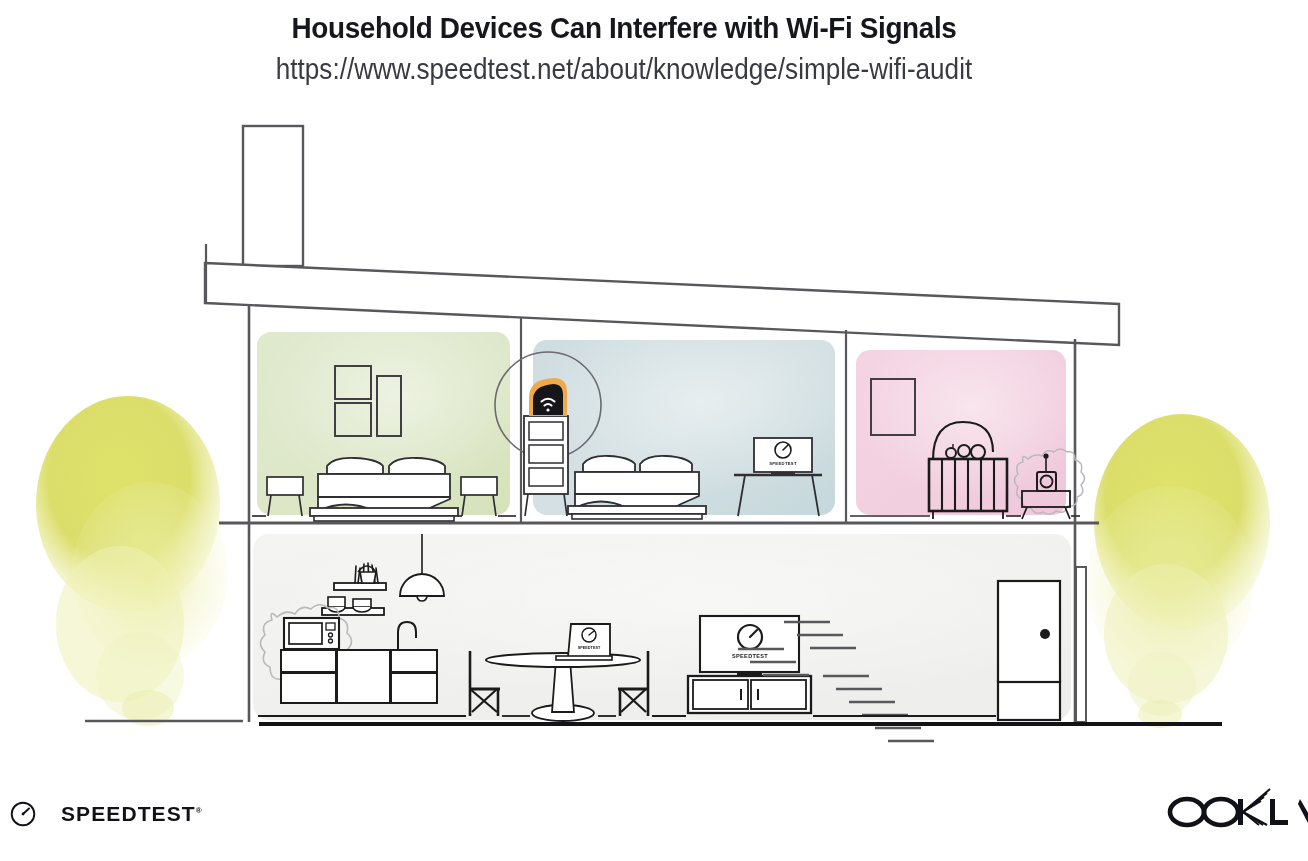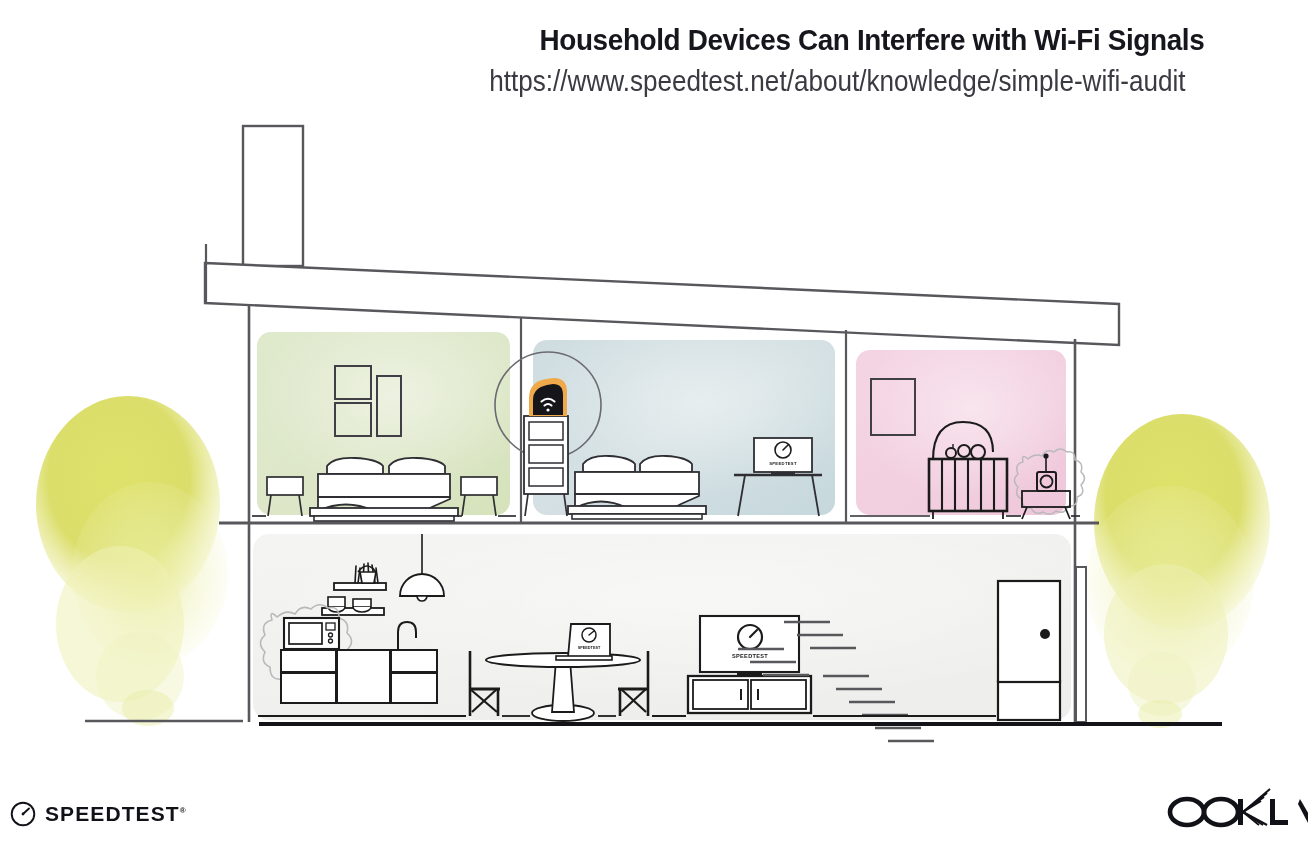--- a/index.html
+++ b/index.html
@@ -23,22 +23,22 @@
     height: 861px;
     background: #ffffff;
   }
 
   
   .header {
     position: absolute;
     top: 0;
     left: 0;
     width: 1248px;
-    text-align: right;
-    padding-top: 20px;
+    text-align: center;
+    padding-top: 8px;
   }
   .title {
     font-family: "Liberation Sans", sans-serif;
     font-weight: bold;
     font-size: 30px;
     letter-spacing: -0.4px;
     color: #16161d;
     margin: 0;
     line-height: 1.3;
     transform: scaleX(0.93);
@@ -83,20 +83,21 @@
     align-items: center;
     gap: 9px;
   }
   .brand-speedtest .wordmark {
     font-family: "Liberation Sans", sans-serif;
     font-weight: bold;
     font-size: 21px;
     letter-spacing: 1.1px;
     color: #111118;
     position: relative;
+    margin-left: 16px;
   }
   .brand-speedtest .wordmark sup {
     font-size: 8px;
     vertical-align: super;
     letter-spacing: 0;
   }
   .brand-ookla {
     position: absolute;
     right: -8px;
     bottom: 30px;

